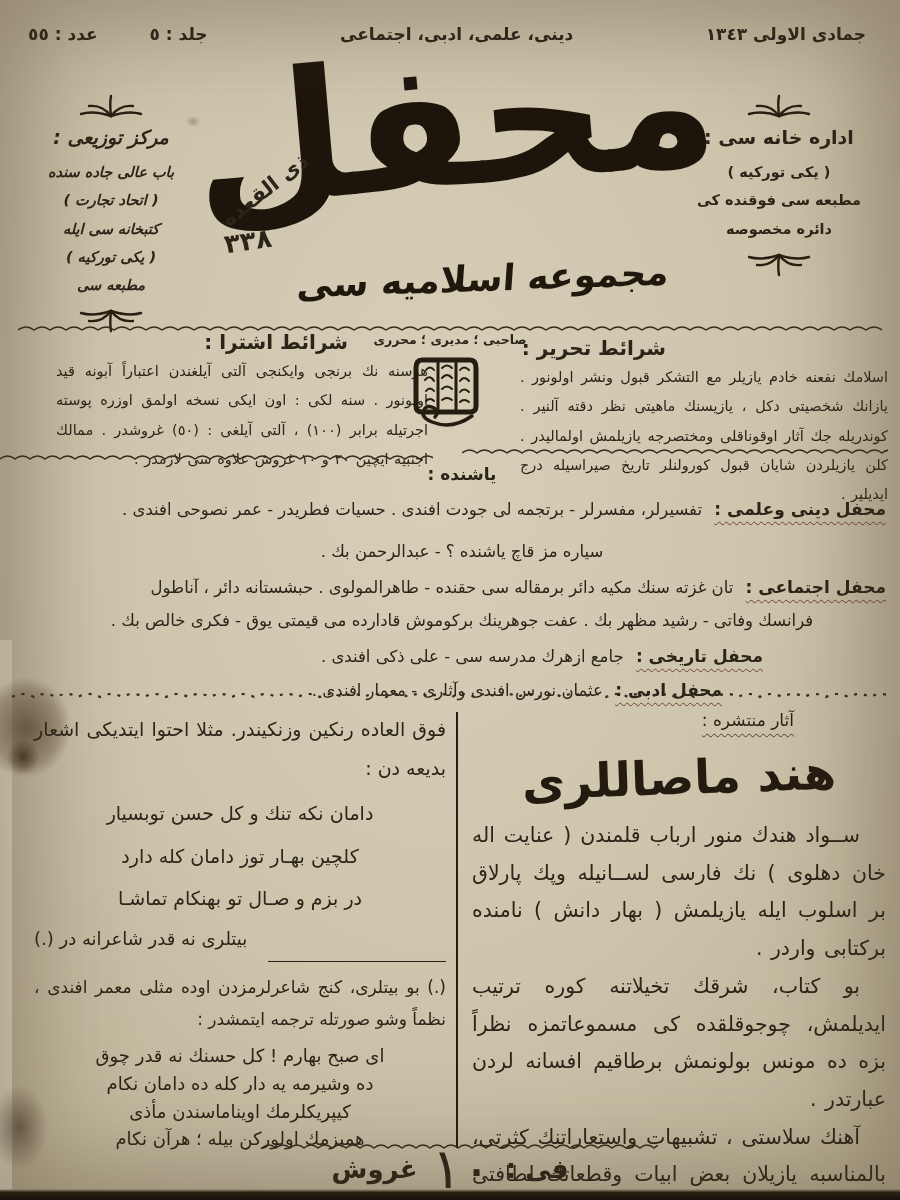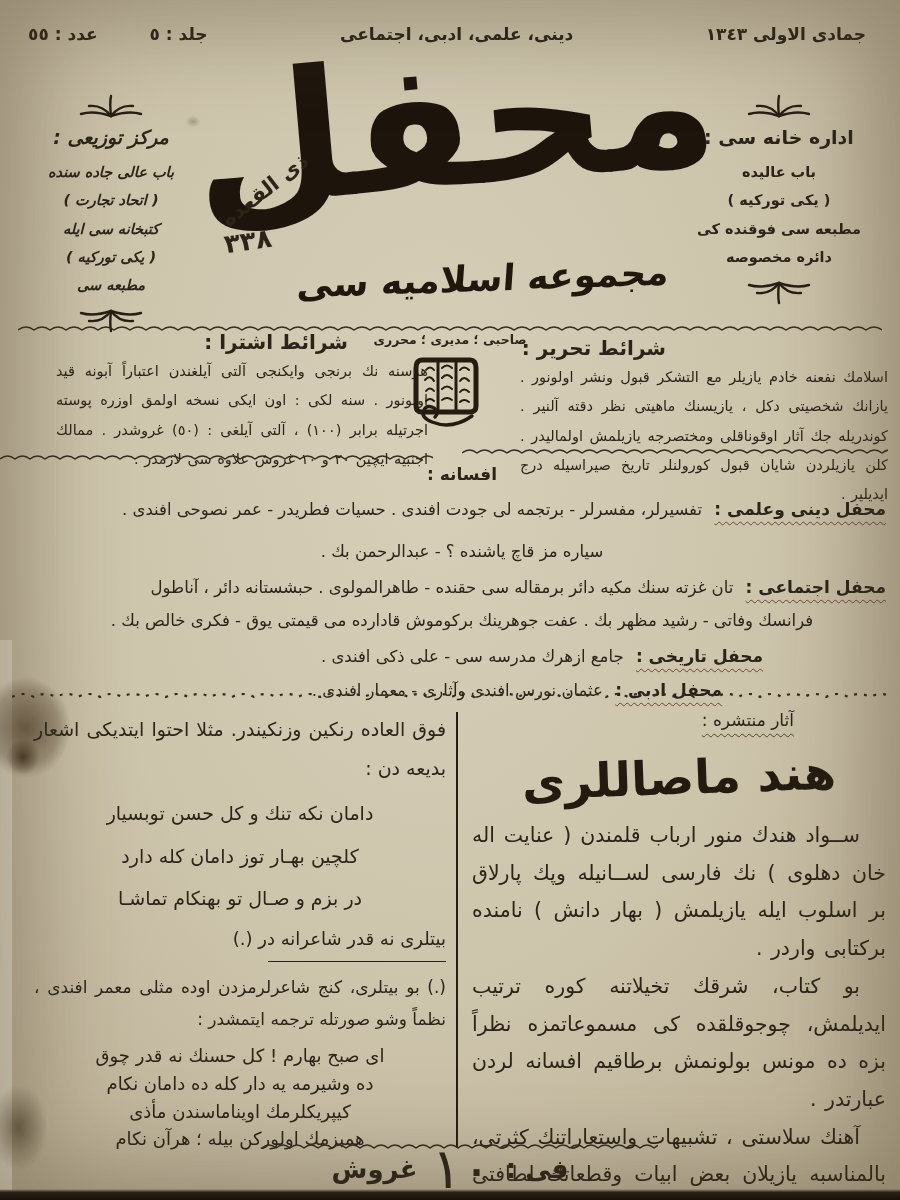--- a/index.html
+++ b/index.html
@@ -64,21 +64,21 @@
   
   .col-rule{position:absolute;left:456px;top:712px;width:2px;height:436px;background:#261e14;z-index:5;}
   .col{position:absolute;top:710px;z-index:5;}
   .col-article{left:472px;width:414px;}
   .pub-label{font-size:17px;padding-right:92px;text-decoration-line:underline;text-decoration-style:wavy;text-decoration-color:#55402c;text-decoration-thickness:1px;text-underline-offset:7px;}
   .article-title{text-align:center;font-size:47px;font-weight:bold;margin:20px 0 12px;transform:rotate(-2deg);color:#241b10;}
   .col-article p{margin:0;font-size:20.5px;line-height:1.84;text-align:justify;text-indent:26px;word-spacing:2px;}
   .col-cont{left:34px;width:412px;}
   .intro{margin:0;font-size:19px;line-height:2.05;text-align:justify;}
   .poem{ text-align:center;font-size:19px;line-height:2.25;margin-top:4px;}
-  .poem-closing{text-align:right;font-size:18px;margin-top:8px;}
+  .poem-closing{text-align:left;font-size:18px;margin-top:8px;}
   .fn-rule{width:178px;border-top:1.5px solid #2a221a;margin:12px 0 9px auto;}
   .footnote{margin:0;font-size:17px;line-height:1.9;text-align:justify;}
   .poem2{text-align:center;font-size:18px;line-height:1.55;margin-top:6px;}
 
   
   .price{position:absolute;top:1144px;left:0;width:900px;display:flex;justify-content:center;align-items:center;gap:14px;z-index:5;}
   .price-prefix,.price-unit{font-size:26px;font-weight:bold;}
   .price-value{font-size:56px;font-weight:normal;line-height:.9;}
 </style>
 </head>
@@ -99,21 +99,20 @@
     <svg class="fleuron" viewBox="0 0 70 24" width="70" height="24">
       <g fill="none" stroke="#281f12" stroke-width="2.4" stroke-linecap="round">
         <path d="M35 22 C34 13 34 7 35 2"></path>
           <path d="M35 22 C29 14 22 11 13 12"></path>
         <path d="M35 22 C41 14 48 11 57 12"></path>
           <path d="M35 22 C26 19 15 17 5 20"></path>
         <path d="M35 22 C44 19 55 17 65 20"></path>
       </g>
     </svg>
     <div class="box-h">اداره خانه سى :</div>
-    <div class="box-line">باب عاليده</div>
     <div class="box-line">( يكى توركيه )</div>
     <div class="box-line">مطبعه سى فوقنده كى</div>
     <div class="box-line">دائره مخصوصه</div>
     <svg class="fleuron flip" viewBox="0 0 70 24" width="70" height="24">
       <g fill="none" stroke="#281f12" stroke-width="2.4" stroke-linecap="round">
         <path d="M35 22 C34 13 34 7 35 2"></path>
           <path d="M35 22 C29 14 22 11 13 12"></path>
         <path d="M35 22 C41 14 48 11 57 12"></path>
           <path d="M35 22 C26 19 15 17 5 20"></path>
         <path d="M35 22 C44 19 55 17 65 20"></path>
@@ -181,21 +180,21 @@
       <path d="M30 8 v48" stroke-width="3"></path>
       <path d="M48 8 v48" stroke-width="3"></path>
       <path d="M18 16 q4 -5 8 0 M17 26 q5 -6 9 1 M18 37 q4 -5 8 0 M18 47 q4 -4 8 0" stroke-width="2"></path>
       <path d="M34 14 q5 -5 10 0 M34 24 q5 -6 10 0 M34 35 q5 -5 10 0 M34 46 q5 -4 10 0" stroke-width="2"></path>
       <path d="M52 16 q4 -5 9 0 M52 27 q4 -6 9 0 M52 38 q4 -5 9 0 M52 48 q4 -4 9 0" stroke-width="2"></path>
       <path d="M64 62 q-20 14 -40 6 q-12 -5 -8 -12 q3 -6 10 -2 q6 4 1 9" stroke-width="3.5"></path>
     </g>
   </svg>
 
   <div class="toc">
-    <div class="toc-h">افسانه :</div>
+    <div class="toc-h">ياشنده :</div>
     <div class="toc-row r1">
       <span class="toc-label">محفل دينى وعلمى :</span>
       <span>تفسيرلر، مفسرلر - برتجمه لى جودت افندى . حسيات فطريدر - عمر نصوحى افندى .</span>
     </div>
     <div class="toc-row r2">
       <span>سياره مز قاچ ياشنده ؟ - عبدالرحمن بك .</span>
     </div>
     <div class="toc-row r3">
       <span class="toc-label">محفل اجتماعى :</span>
       <span>تان غزته سنك مكيه دائر برمقاله سى حقنده - طاهرالمولوى . حبشستانه دائر ، آناطول</span>

